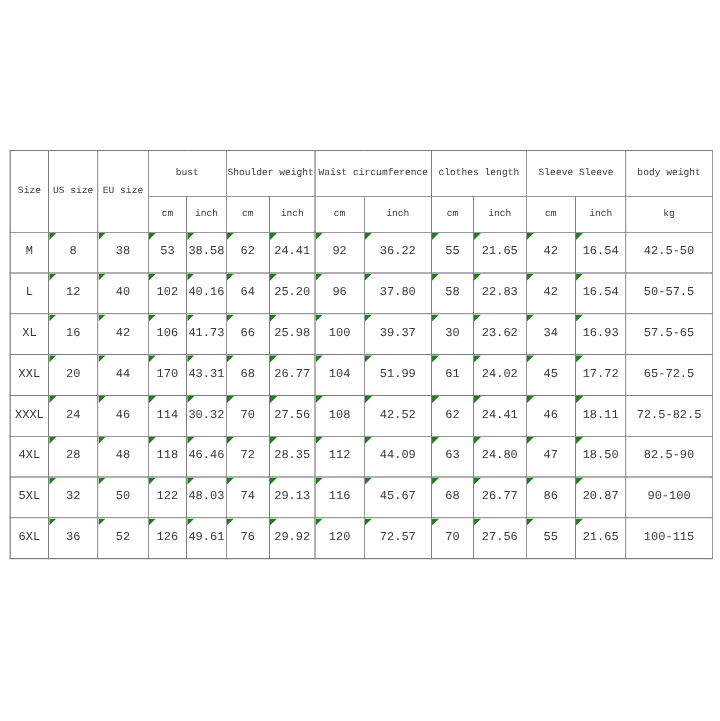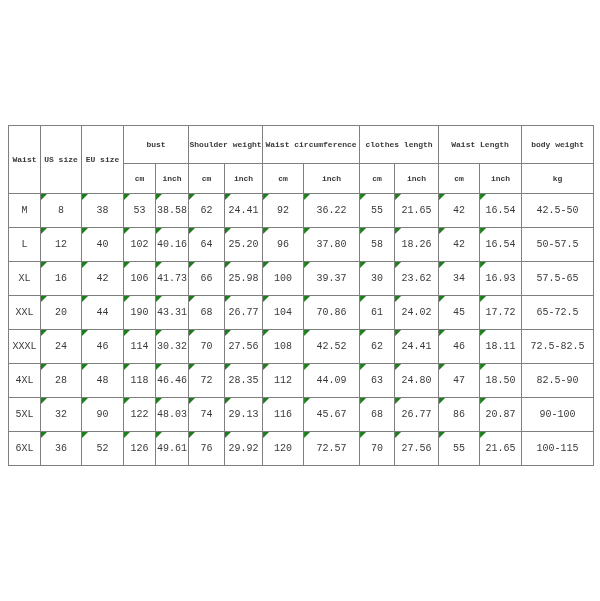--- a/index.html
+++ b/index.html
@@ -24,21 +24,21 @@
     vertical-align: middle;
     position: relative;
     padding: 0;
     white-space: nowrap;
     background: #ffffff;
   }
   .size-chart thead tr.group-row { height: 38px; }
   .size-chart thead tr.unit-row  { height: 30px; }
   .size-chart tbody tr { height: 34px; }
   .size-chart th {
-    font-weight: bold;
+    font-weight: normal;
     font-size: 8px;
     letter-spacing: 0px;
   }
   .size-chart td { font-size: 10px; }
   .flag {
     position: absolute;
     top: 0; left: 0;
     width: 6px; height: 6px;
     background: var(--flag-color, #1e7e1e);
     clip-path: polygon(0 0, 100% 0, 0 100%);
@@ -60,28 +60,28 @@
       <col style="width:41px">
         <col style="width:56px">
       <col style="width:35px">
         <col style="width:44px">
       <col style="width:41px">
         <col style="width:42px">
       <col style="width:72px">
     </colgroup>
     <thead>
       <tr class="group-row">
-        <th rowspan="2">Waist</th>
+        <th rowspan="2">Size</th>
         <th rowspan="2">US size</th>
         <th rowspan="2">EU size</th>
         <th colspan="2">bust</th>
         <th colspan="2">Shoulder weight</th>
         <th colspan="2">Waist circumference</th>
         <th colspan="2">clothes length</th>
-        <th colspan="2">Waist Length</th>
+        <th colspan="2">Sleeve Sleeve</th>
         <th>body weight</th>
       </tr>
       <tr class="unit-row">
         <th>cm</th>
         <th>inch</th>
         <th>cm</th>
         <th>inch</th>
         <th>cm</th>
         <th>inch</th>
         <th>cm</th>
@@ -112,21 +112,21 @@
           <td><span>L</span></td>
           <td><span class="flag"></span><span>12</span></td>
           <td><span class="flag"></span><span>40</span></td>
           <td><span class="flag"></span><span>102</span></td>
           <td><span class="flag"></span><span>40.16</span></td>
           <td><span class="flag"></span><span>64</span></td>
           <td><span class="flag"></span><span>25.20</span></td>
           <td><span class="flag"></span><span>96</span></td>
           <td><span class="flag"></span><span>37.80</span></td>
           <td><span class="flag"></span><span>58</span></td>
-          <td><span class="flag"></span><span>18.26</span></td>
+          <td><span class="flag"></span><span>22.83</span></td>
           <td><span class="flag"></span><span>42</span></td>
           <td><span class="flag"></span><span>16.54</span></td>
           <td><span>50-57.5</span></td>
         </tr>
         <tr>
           <td><span>XL</span></td>
           <td><span class="flag"></span><span>16</span></td>
           <td><span class="flag"></span><span>42</span></td>
           <td><span class="flag"></span><span>106</span></td>
           <td><span class="flag"></span><span>41.73</span></td>
@@ -137,26 +137,26 @@
           <td><span class="flag"></span><span>30</span></td>
           <td><span class="flag"></span><span>23.62</span></td>
           <td><span class="flag"></span><span>34</span></td>
           <td><span class="flag"></span><span>16.93</span></td>
           <td><span>57.5-65</span></td>
         </tr>
         <tr>
           <td><span>XXL</span></td>
           <td><span class="flag"></span><span>20</span></td>
           <td><span class="flag"></span><span>44</span></td>
-          <td><span class="flag"></span><span>190</span></td>
+          <td><span class="flag"></span><span>170</span></td>
           <td><span class="flag"></span><span>43.31</span></td>
           <td><span class="flag"></span><span>68</span></td>
           <td><span class="flag"></span><span>26.77</span></td>
           <td><span class="flag"></span><span>104</span></td>
-          <td><span class="flag"></span><span>70.86</span></td>
+          <td><span class="flag"></span><span>51.99</span></td>
           <td><span class="flag"></span><span>61</span></td>
           <td><span class="flag"></span><span>24.02</span></td>
           <td><span class="flag"></span><span>45</span></td>
           <td><span class="flag"></span><span>17.72</span></td>
           <td><span>65-72.5</span></td>
         </tr>
         <tr>
           <td><span>XXXL</span></td>
           <td><span class="flag"></span><span>24</span></td>
           <td><span class="flag"></span><span>46</span></td>
@@ -184,21 +184,21 @@
           <td><span class="flag"></span><span>44.09</span></td>
           <td><span class="flag"></span><span>63</span></td>
           <td><span class="flag"></span><span>24.80</span></td>
           <td><span class="flag"></span><span>47</span></td>
           <td><span class="flag"></span><span>18.50</span></td>
           <td><span>82.5-90</span></td>
         </tr>
         <tr>
           <td><span>5XL</span></td>
           <td><span class="flag"></span><span>32</span></td>
-          <td><span class="flag"></span><span>90</span></td>
+          <td><span class="flag"></span><span>50</span></td>
           <td><span class="flag"></span><span>122</span></td>
           <td><span class="flag"></span><span>48.03</span></td>
           <td><span class="flag"></span><span>74</span></td>
           <td><span class="flag"></span><span>29.13</span></td>
           <td><span class="flag"></span><span>116</span></td>
           <td><span class="flag"></span><span>45.67</span></td>
           <td><span class="flag"></span><span>68</span></td>
           <td><span class="flag"></span><span>26.77</span></td>
           <td><span class="flag"></span><span>86</span></td>
           <td><span class="flag"></span><span>20.87</span></td>

